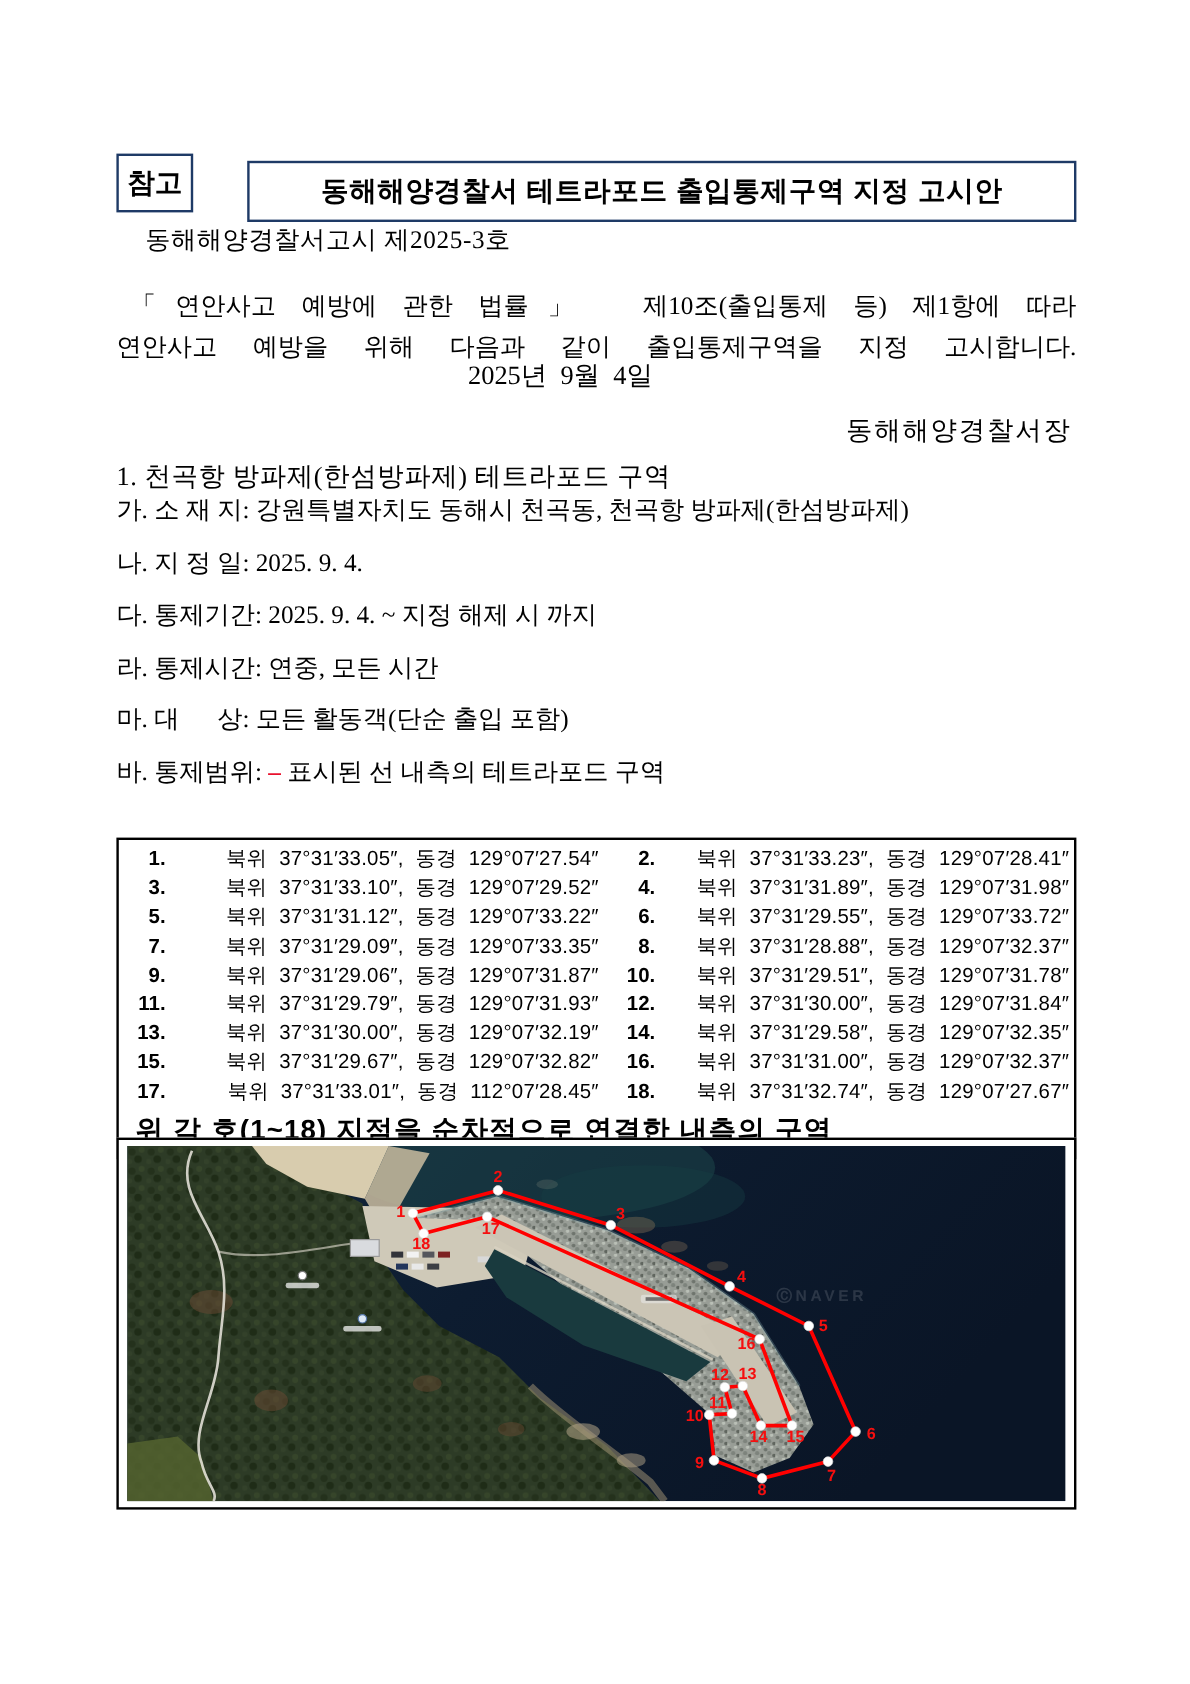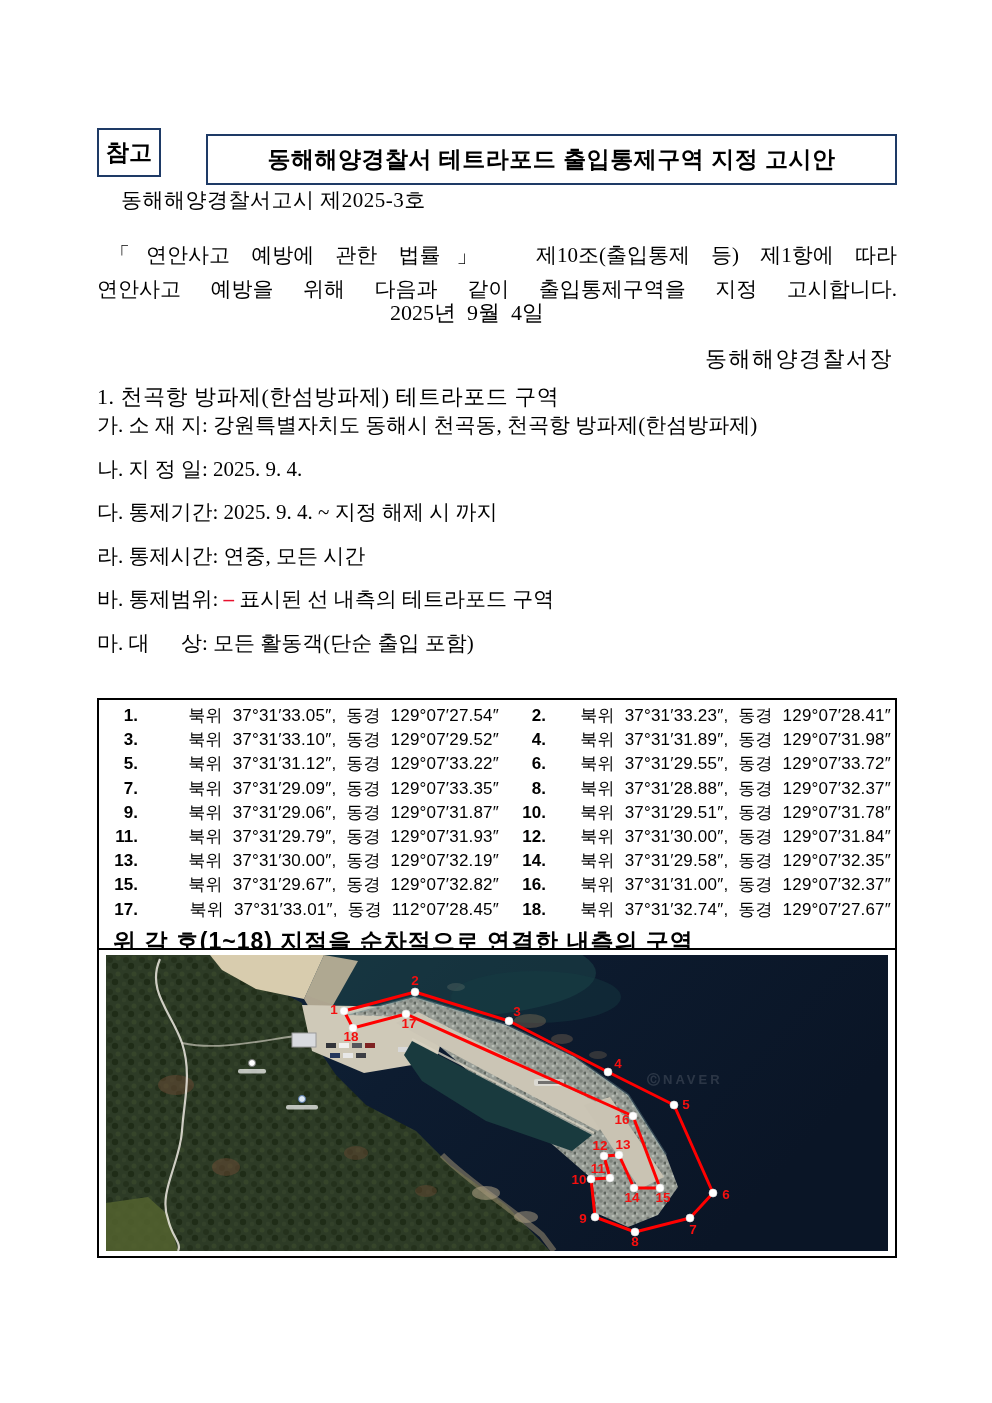--- a/index.html
+++ b/index.html
@@ -58,22 +58,22 @@
   <div class="date-line">2025년  9월  4일</div>
   <div class="signer-line">동해해양경찰서장</div>
 
   <div class="section-title">1. 천곡항 방파제(한섬방파제) 테트라포드 구역</div>
 
   <div class="items" id="itemsList">
       <div class="item">가. 소 재 지: 강원특별자치도 동해시 천곡동, 천곡항 방파제(한섬방파제)</div>
       <div class="item">나. 지 정 일: 2025. 9. 4.</div>
       <div class="item">다. 통제기간: 2025. 9. 4. ~ 지정 해제 시 까지</div>
       <div class="item">라. 통제시간: 연중, 모든 시간</div>
+      <div class="item">마. 대      상: 모든 활동객(단순 출입 포함)</div>
       <div class="item"><span>바. 통제범위: </span><span class="red-dash">–</span><span> 표시된 선 내측의 테트라포드 구역</span></div>
-      <div class="item">마. 대      상: 모든 활동객(단순 출입 포함)</div>
     </div>
 
   <div class="coords-box">
     <div class="coords-grid" id="coordsGrid">
         <div class="cnum">1.</div>
         <div class="ctext">북위 37°31′33.05″, 동경 129°07′27.54″</div>
         <div class="cnum">2.</div>
         <div class="ctext">북위 37°31′33.23″, 동경 129°07′28.41″</div>
         <div class="cnum">3.</div>
         <div class="ctext">북위 37°31′33.10″, 동경 129°07′29.52″</div>

